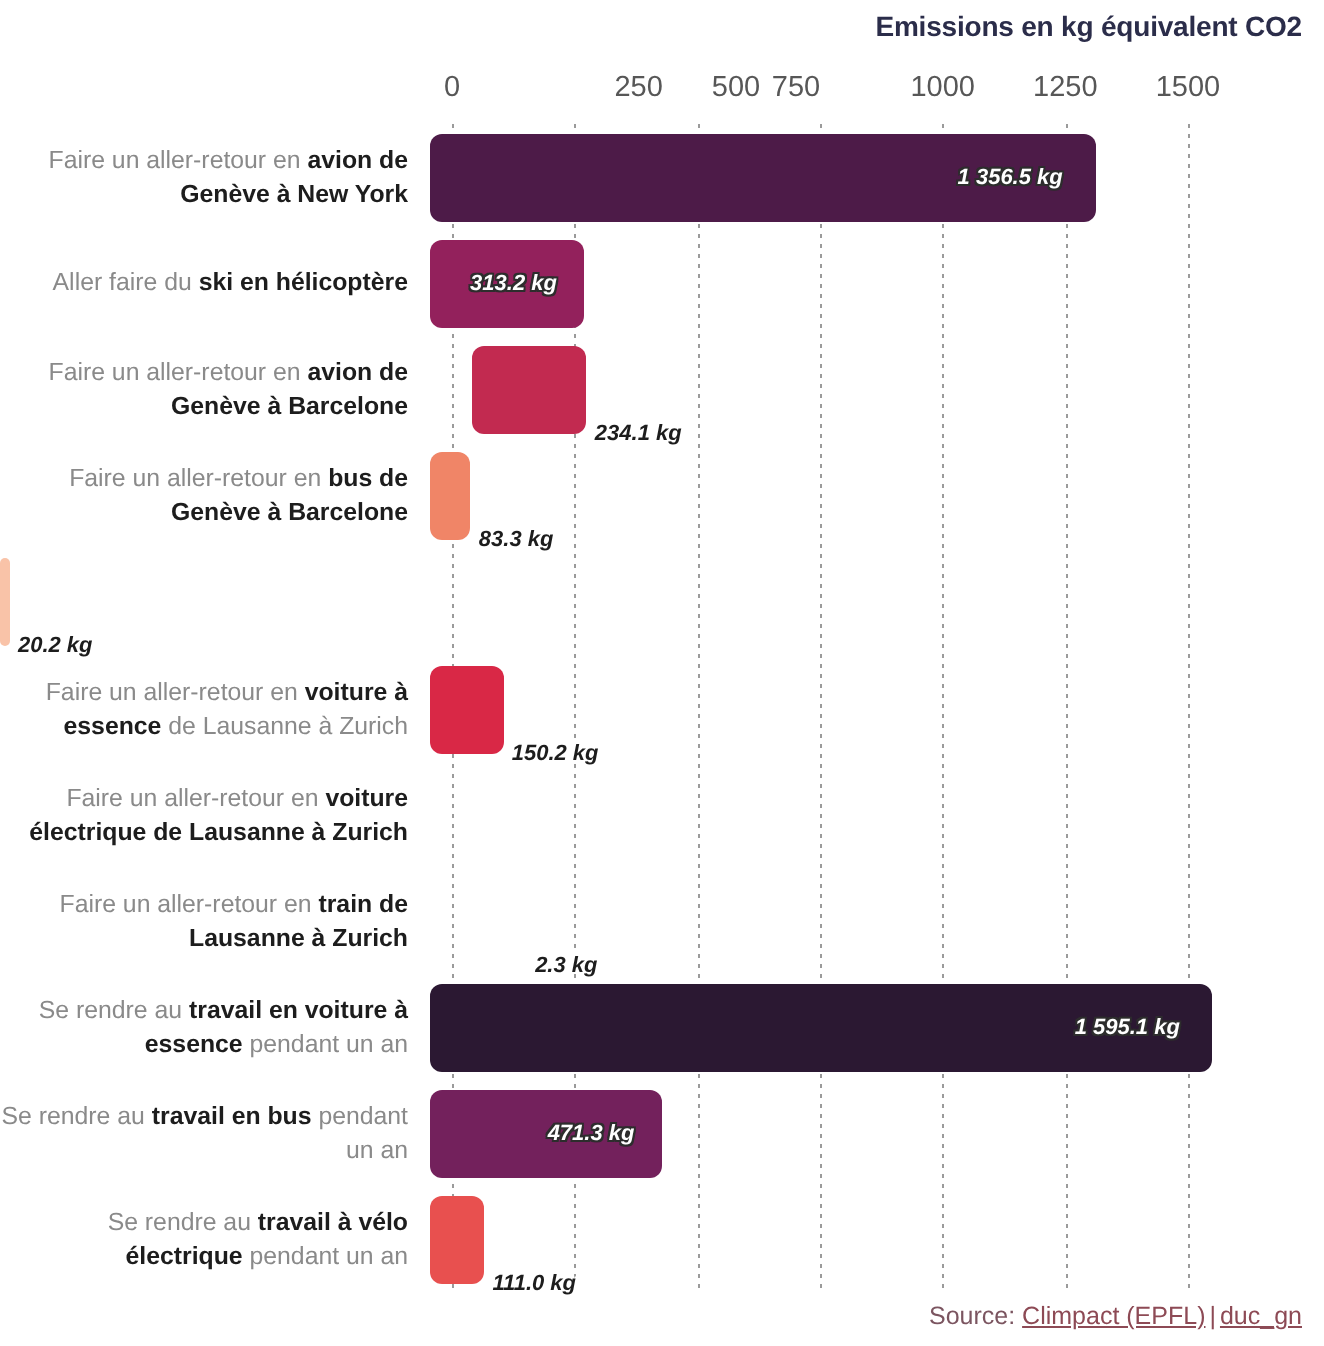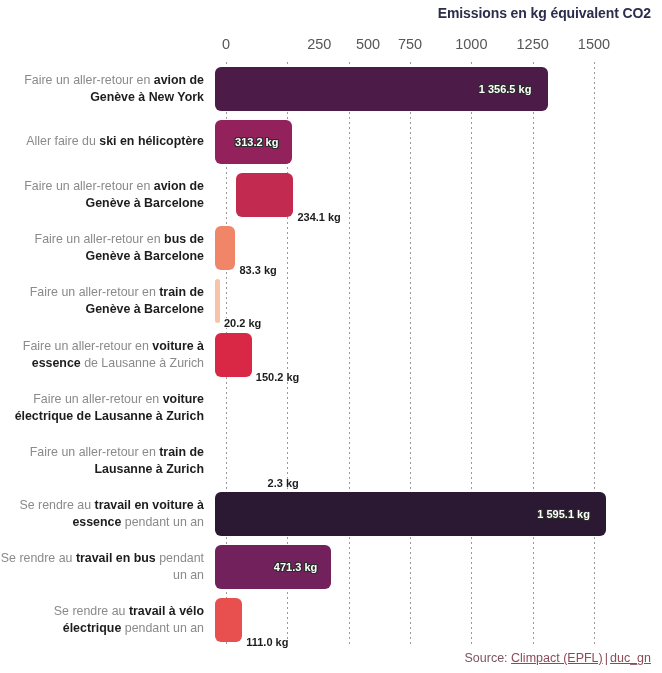--- a/index.html
+++ b/index.html
@@ -83,20 +83,21 @@
   .row-label b {
     color: #1d1d1d;
     font-weight: bold;
   }
   .bar-track {
     position: relative;
     flex: 1;
     height: 100%;
     display: flex;
     align-items: center;
+    font-style: italic;
   }
   .bar {
     position: absolute;
     left: 0;
     border-radius: 6px;
     display: flex;
     align-items: center;
   }
   .bar-value {
     position: absolute;
@@ -140,21 +141,21 @@
 <div class="chart-root">
 
   <div class="chart-title">Emissions en kg équivalent CO2</div>
 
   <div class="plot-area">
 
     <div class="axis-row" id="axis-row">
         <div class="tick-label" style="left: 226px;">0</div>
         <div class="tick-label" style="left: 287.333px; margin-left: 32px;">250</div>
         <div class="tick-label" style="left: 340px; margin-left: 28px;">500</div>
-        <div class="tick-label" style="left: 410px; text-align: center;">750</div>
+        <div class="tick-label" style="left: 398px; text-align: center;">750</div>
         <div class="tick-label" style="left: 471.333px;">1000</div>
         <div class="tick-label" style="left: 532.667px;">1250</div>
         <div class="tick-label" style="left: 594px;">1500</div>
       </div>
 
     <div class="grid-layer" id="grid-layer">
         <div class="gridline" style="left: 226px;"></div>
         <div class="gridline" style="left: 287.333px;"></div>
         <div class="gridline" style="left: 348.667px;"></div>
         <div class="gridline" style="left: 410px;"></div>
@@ -186,21 +187,20 @@
           </div>
         </div>
         <div class="bar-row" style="height: 53.2px;">
           <div class="row-label"><span>Faire un aller-retour en </span><b>bus de Genève à Barcelone</b></div>
           <div class="bar-track">
             <div class="bar" style="width: 20.4363px; height: 44px; background: rgb(240, 133, 103);"></div>
             <div class="bar-value outside" style="left: 24.4363px;">83.3 kg</div>
           </div>
         </div>
         <div class="bar-row" style="height: 53.2px;">
-          <div class="row-label"><span>Faire un aller-retour en </span><b>train de Genève à Barcelone</b></div>
           <div class="bar-track">
             <div class="bar" style="width: 4.95573px; height: 44px; background: rgb(249, 195, 168); border-radius: 3px;"></div>
             <div class="bar-value outside" style="left: 8.95573px;">20.2 kg</div>
           </div>
         </div>
         <div class="bar-row" style="height: 53.2px;">
           <div class="row-label"><span>Faire un aller-retour en </span><b>voiture à essence</b><span> de Lausanne à Zurich</span></div>
           <div class="bar-track">
             <div class="bar" style="width: 36.8491px; height: 44px; background: rgb(217, 40, 70);"></div>
             <div class="bar-value outside" style="left: 40.8491px;">150.2 kg</div>

